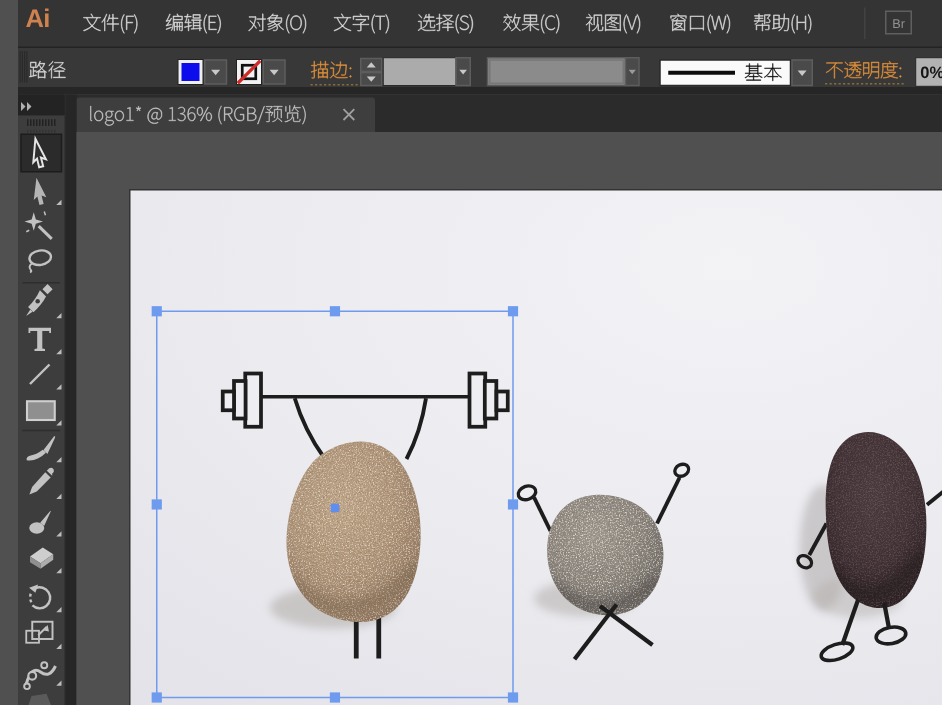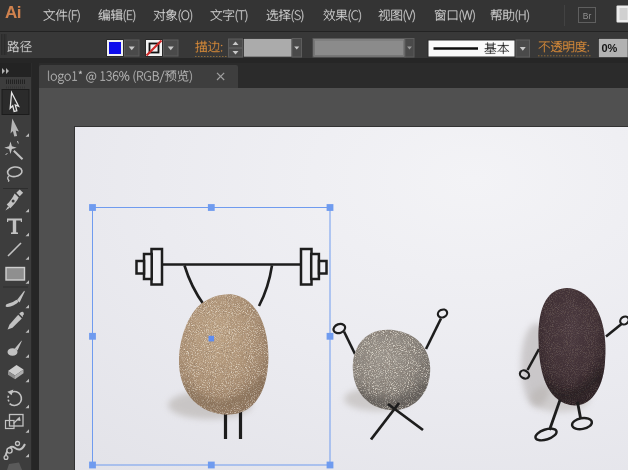--- a/index.html
+++ b/index.html
@@ -1,16 +1,16 @@
 <!DOCTYPE html>
 <html><head><meta charset="utf-8"><style>
 html,body{margin:0;padding:0;}
 body{width:628px;height:470px;overflow:hidden;background:#505050;
  font-family:"Liberation Sans",sans-serif;-webkit-font-smoothing:antialiased;}
-#app{position:absolute;top:0;left:0;width:560px;height:470px;}
+#app{position:absolute;top:0;left:12px;width:560px;height:470px;}
 .abs{position:absolute;}
 </style></head><body>
 <div id="app">
 <div class="abs" style="left:0;top:0;width:628px;height:31px;background:#343434;border-bottom:1px solid #232323;"></div>
 <div class="abs" style="left:5px;top:3px;font:700 17px 'Liberation Sans',sans-serif;color:#d0824e;letter-spacing:-0.5px;">Ai</div>
 <svg class="abs" style="left:0;top:0" width="628" height="31" viewBox="0 0 628 31">
       <path transform="translate(43,19.8)" d="M9.6 -8.1 10.0 -7.9Q9.2 -5.6 7.9 -4.0Q6.6 -2.3 4.9 -1.1Q3.1 0.1 0.9 0.9Q0.8 0.8 0.8 0.7Q0.7 0.7 0.7 0.6Q0.6 0.5 0.6 0.5Q2.9 -0.3 4.6 -1.4Q6.3 -2.6 7.6 -4.2Q8.8 -5.8 9.6 -8.1ZM3.0 -8.0Q3.8 -6.0 5.1 -4.3Q6.4 -2.6 8.1 -1.3Q9.9 -0.1 12.1 0.5Q12.1 0.5 12.0 0.6Q12.0 0.6 11.9 0.7Q11.9 0.8 11.8 0.8Q9.6 0.2 7.8 -1.0Q6.1 -2.3 4.8 -4.0Q3.5 -5.8 2.6 -7.9ZM0.7 -8.2H12.0V-7.8H0.7ZM5.5 -10.5 5.9 -10.6Q6.2 -10.1 6.5 -9.6Q6.8 -9.0 7.0 -8.6L6.6 -8.5Q6.5 -8.9 6.2 -9.4Q5.8 -10.0 5.5 -10.5Z M20.1 -10.4H20.5V0.9H20.1ZM17.9 -10.0 18.3 -9.9Q18.1 -9.0 17.9 -8.1Q17.6 -7.3 17.3 -6.5Q17.0 -5.8 16.6 -5.2Q16.6 -5.2 16.5 -5.3Q16.5 -5.3 16.4 -5.4Q16.4 -5.4 16.3 -5.4Q16.7 -6.0 17.0 -6.7Q17.3 -7.4 17.5 -8.3Q17.8 -9.1 17.9 -10.0ZM17.7 -7.8H23.7V-7.4H17.6ZM16.3 -4.0H24.2V-3.6H16.3ZM16.0 -10.5 16.3 -10.4Q15.9 -9.3 15.4 -8.3Q14.9 -7.3 14.3 -6.4Q13.7 -5.5 13.1 -4.8Q13.1 -4.9 13.0 -4.9Q13.0 -5.0 12.9 -5.0Q12.9 -5.1 12.8 -5.1Q13.5 -5.8 14.0 -6.7Q14.6 -7.5 15.1 -8.5Q15.6 -9.5 16.0 -10.5ZM14.7 -7.5 15.0 -7.8 15.0 -7.8V0.9H14.7Z M27.6 2.4Q26.7 1.0 26.3 -0.5Q25.8 -2.0 25.8 -3.9Q25.8 -5.7 26.3 -7.3Q26.7 -8.8 27.6 -10.2L27.9 -10.0Q27.0 -8.7 26.6 -7.1Q26.2 -5.6 26.2 -3.9Q26.2 -2.2 26.6 -0.6Q27.0 0.9 27.9 2.3Z M29.2 0.0V-9.2H34.2V-8.8H29.7V-5.0H33.5V-4.5H29.7V0.0Z M34.7 2.4 34.4 2.3Q35.2 0.9 35.7 -0.6Q36.1 -2.2 36.1 -3.9Q36.1 -5.6 35.7 -7.1Q35.2 -8.7 34.4 -10.0L34.7 -10.2Q35.5 -8.8 36.0 -7.3Q36.5 -5.7 36.5 -3.9Q36.5 -2.0 36.0 -0.5Q35.5 1.0 34.7 2.4Z" fill="#d8d8d8" stroke="#d8d8d8" stroke-width="0.4"></path>
       <path transform="translate(98,19.8)" d="M0.9 -2.5Q0.9 -2.5 0.8 -2.6Q0.8 -2.7 0.8 -2.8Q0.8 -2.9 0.7 -2.9Q0.9 -2.9 1.1 -3.2Q1.3 -3.4 1.6 -3.8Q1.7 -3.9 2.0 -4.4Q2.3 -4.8 2.7 -5.3Q3.0 -5.9 3.4 -6.5Q3.8 -7.2 4.1 -7.8L4.5 -7.6Q4.0 -6.7 3.5 -5.8Q2.9 -5.0 2.4 -4.2Q1.8 -3.4 1.2 -2.8V-2.7Q1.2 -2.7 1.2 -2.7Q1.1 -2.7 1.1 -2.7Q1.0 -2.6 0.9 -2.6Q0.9 -2.5 0.9 -2.5ZM0.9 -2.5V-2.8L1.2 -3.0L4.2 -3.7Q4.2 -3.6 4.2 -3.5Q4.3 -3.4 4.3 -3.3Q3.2 -3.1 2.5 -2.9Q1.9 -2.8 1.6 -2.7Q1.2 -2.6 1.1 -2.6Q1.0 -2.5 0.9 -2.5ZM0.8 -5.5Q0.8 -5.5 0.8 -5.6Q0.7 -5.7 0.7 -5.8Q0.7 -5.9 0.7 -5.9Q0.8 -5.9 1.0 -6.2Q1.1 -6.4 1.3 -6.7Q1.4 -6.9 1.6 -7.3Q1.9 -7.7 2.1 -8.2Q2.4 -8.7 2.6 -9.3Q2.9 -9.9 3.1 -10.5L3.5 -10.4Q3.2 -9.5 2.8 -8.7Q2.4 -7.9 2.0 -7.1Q1.6 -6.4 1.2 -5.8V-5.8Q1.2 -5.8 1.1 -5.7Q1.1 -5.7 1.0 -5.7Q0.9 -5.6 0.9 -5.6Q0.8 -5.5 0.8 -5.5ZM0.8 -5.5V-5.8L1.1 -6.0L3.4 -6.3Q3.4 -6.2 3.4 -6.1Q3.4 -6.0 3.4 -6.0Q2.6 -5.8 2.1 -5.8Q1.6 -5.7 1.4 -5.6Q1.1 -5.6 1.0 -5.6Q0.9 -5.5 0.8 -5.5ZM0.7 -0.5Q1.4 -0.7 2.3 -1.1Q3.3 -1.4 4.3 -1.8L4.4 -1.4Q3.4 -1.1 2.5 -0.7Q1.5 -0.4 0.8 -0.1ZM7.9 -4.8H8.3V0.4H7.9ZM9.6 -4.8H9.9V0.4H9.6ZM11.3 -5.1H11.6V0.3Q11.6 0.5 11.6 0.6Q11.6 0.7 11.4 0.7Q11.3 0.8 11.1 0.8Q10.8 0.8 10.5 0.8Q10.5 0.7 10.4 0.6Q10.4 0.5 10.3 0.5Q10.6 0.5 10.8 0.5Q11.0 0.5 11.1 0.5Q11.3 0.5 11.3 0.3ZM5.4 -9.1H5.8V-6.3Q5.8 -5.6 5.7 -4.7Q5.7 -3.8 5.6 -2.9Q5.4 -2.0 5.2 -1.1Q4.9 -0.2 4.5 0.6Q4.5 0.6 4.4 0.6Q4.4 0.5 4.3 0.5Q4.3 0.4 4.2 0.4Q4.6 -0.4 4.9 -1.2Q5.1 -2.1 5.2 -3.0Q5.3 -3.9 5.4 -4.8Q5.4 -5.6 5.4 -6.3ZM5.6 -9.1H11.6V-6.5H5.6V-6.9H11.2V-8.7H5.6ZM6.0 -5.1H11.5V-4.7H6.4V0.8H6.0ZM6.3 -2.3H11.5V-2.0H6.3ZM7.9 -10.5 8.2 -10.6Q8.4 -10.2 8.7 -9.8Q8.9 -9.4 9.0 -9.0L8.6 -8.9Q8.5 -9.2 8.3 -9.7Q8.1 -10.1 7.9 -10.5Z M13.0 -8.9H17.5V-8.5H13.0ZM15.5 -7.1H15.9V0.8H15.5ZM12.9 -1.9Q13.5 -2.0 14.3 -2.2Q15.1 -2.3 15.9 -2.5Q16.8 -2.7 17.7 -2.9L17.7 -2.5Q16.5 -2.2 15.2 -2.0Q14.0 -1.7 13.0 -1.5ZM13.4 -4.5Q13.4 -4.5 13.3 -4.6Q13.3 -4.7 13.3 -4.8Q13.3 -4.8 13.3 -4.9Q13.4 -4.9 13.5 -5.2Q13.6 -5.5 13.8 -5.9Q13.9 -6.1 14.0 -6.6Q14.2 -7.1 14.4 -7.7Q14.5 -8.4 14.7 -9.1Q14.9 -9.8 15.0 -10.5L15.4 -10.4Q15.2 -9.4 14.9 -8.4Q14.7 -7.4 14.4 -6.5Q14.1 -5.5 13.7 -4.8V-4.8Q13.7 -4.8 13.7 -4.7Q13.6 -4.7 13.6 -4.7Q13.5 -4.6 13.4 -4.6Q13.4 -4.5 13.4 -4.5ZM13.4 -4.5V-4.9L13.8 -5.0H17.5V-4.6H14.2Q13.9 -4.6 13.7 -4.6Q13.5 -4.5 13.4 -4.5ZM23.1 -6.6H23.4V0.9H23.1ZM19.0 -9.7V-8.0H23.1V-9.7ZM18.6 -10.1H23.5V-7.6H18.6ZM17.7 -6.6H24.3V-6.2H17.7ZM18.9 -4.8H23.2V-4.4H18.9ZM18.9 -2.9H23.2V-2.5H18.9ZM18.8 -6.6H19.1V-0.6L18.8 -0.6ZM17.4 -0.7Q18.2 -0.7 19.3 -0.8Q20.4 -0.9 21.7 -1.0Q23.0 -1.1 24.4 -1.2L24.4 -0.8Q23.1 -0.7 21.8 -0.6Q20.6 -0.5 19.4 -0.4Q18.3 -0.4 17.5 -0.3Z M27.6 2.4Q26.7 1.0 26.3 -0.5Q25.8 -2.0 25.8 -3.9Q25.8 -5.7 26.3 -7.3Q26.7 -8.8 27.6 -10.2L27.9 -10.0Q27.0 -8.7 26.6 -7.1Q26.2 -5.6 26.2 -3.9Q26.2 -2.2 26.6 -0.6Q27.0 0.9 27.9 2.3Z M29.2 0.0V-9.2H34.2V-8.8H29.7V-5.1H33.5V-4.7H29.7V-0.4H34.3V0.0Z M35.2 2.4 35.0 2.3Q35.8 0.9 36.2 -0.6Q36.7 -2.2 36.7 -3.9Q36.7 -5.6 36.2 -7.1Q35.8 -8.7 35.0 -10.0L35.2 -10.2Q36.1 -8.8 36.6 -7.3Q37.1 -5.7 37.1 -3.9Q37.1 -2.0 36.6 -0.5Q36.1 1.0 35.2 2.4Z" fill="#d8d8d8" stroke="#d8d8d8" stroke-width="0.4"></path>
       <path transform="translate(153,19.8)" d="M1.0 -8.7H5.4V-8.3H1.0ZM5.3 -8.7H5.4L5.4 -8.7L5.7 -8.6Q5.4 -6.1 4.7 -4.3Q4.0 -2.4 3.1 -1.1Q2.1 0.1 1.0 0.9Q1.0 0.8 0.9 0.8Q0.9 0.7 0.8 0.7Q0.8 0.6 0.7 0.6Q1.8 -0.1 2.8 -1.4Q3.7 -2.6 4.4 -4.4Q5.0 -6.2 5.3 -8.5ZM1.5 -5.9 1.8 -6.1Q2.4 -5.5 3.1 -4.9Q3.7 -4.2 4.3 -3.5Q4.9 -2.8 5.3 -2.2Q5.8 -1.6 6.0 -1.0L5.7 -0.8Q5.4 -1.3 5.0 -2.0Q4.5 -2.6 4.0 -3.3Q3.4 -4.0 2.8 -4.7Q2.1 -5.3 1.5 -5.9ZM6.1 -7.3H12.1V-6.9H6.1ZM10.0 -10.6H10.4V0.2Q10.4 0.5 10.3 0.6Q10.2 0.8 10.0 0.8Q9.8 0.9 9.3 0.9Q8.9 0.9 8.0 0.9Q8.0 0.8 8.0 0.8Q8.0 0.7 7.9 0.6Q7.9 0.6 7.9 0.5Q8.5 0.5 9.0 0.5Q9.6 0.5 9.7 0.5Q9.9 0.5 9.9 0.4Q10.0 0.4 10.0 0.2ZM6.7 -5.1 7.0 -5.2Q7.3 -4.8 7.6 -4.2Q7.9 -3.7 8.1 -3.2Q8.3 -2.7 8.4 -2.3L8.1 -2.2Q8.0 -2.6 7.8 -3.1Q7.6 -3.6 7.3 -4.1Q7.0 -4.6 6.7 -5.1Z M17.0 -5.1 17.2 -5.3Q18.1 -4.8 18.7 -4.1Q19.3 -3.4 19.7 -2.8Q20.0 -2.1 20.1 -1.5Q20.1 -0.9 20.0 -0.4Q19.8 0.1 19.4 0.3Q19.1 0.5 18.9 0.6Q18.6 0.7 18.3 0.7Q18.0 0.7 17.8 0.7Q17.5 0.7 17.1 0.7Q17.1 0.6 17.1 0.5Q17.1 0.4 17.0 0.3Q17.4 0.3 17.7 0.3Q18.0 0.3 18.2 0.3Q18.4 0.3 18.7 0.3Q18.9 0.3 19.1 0.1Q19.5 -0.2 19.6 -0.7Q19.8 -1.3 19.5 -2.1Q19.3 -2.8 18.7 -3.6Q18.1 -4.4 17.0 -5.1ZM18.4 -4.1 18.7 -3.9Q18.3 -3.6 17.7 -3.3Q17.2 -2.9 16.5 -2.6Q15.9 -2.4 15.2 -2.1Q14.6 -1.9 14.1 -1.7Q14.0 -1.8 13.9 -1.9Q13.9 -2.0 13.8 -2.1Q14.5 -2.3 15.4 -2.6Q16.3 -2.9 17.1 -3.3Q17.8 -3.7 18.4 -4.1ZM19.3 -3.0 19.6 -2.8Q19.1 -2.3 18.4 -1.9Q17.7 -1.4 16.9 -1.1Q16.1 -0.7 15.3 -0.4Q14.5 -0.1 13.8 0.2Q13.8 0.1 13.7 -0.0Q13.6 -0.1 13.5 -0.2Q14.3 -0.4 15.1 -0.6Q15.9 -0.9 16.7 -1.3Q17.4 -1.7 18.1 -2.1Q18.8 -2.5 19.3 -3.0ZM16.2 -9.6H20.0V-9.3H16.2ZM18.8 -7.9 19.2 -7.8Q18.8 -6.6 18.0 -5.7Q17.2 -4.9 16.0 -4.3Q14.9 -3.7 13.5 -3.4Q13.5 -3.4 13.5 -3.5Q13.4 -3.5 13.4 -3.6Q13.4 -3.7 13.3 -3.7Q14.7 -4.0 15.8 -4.6Q16.9 -5.1 17.7 -5.9Q18.4 -6.7 18.8 -7.9ZM22.5 -5.1 22.8 -4.8Q22.3 -4.5 21.7 -4.1Q21.2 -3.8 20.6 -3.5Q20.0 -3.2 19.5 -2.9L19.2 -3.1Q19.8 -3.4 20.3 -3.7Q20.9 -4.1 21.5 -4.4Q22.1 -4.8 22.5 -5.1ZM14.7 -7.6V-5.8H22.5V-7.6ZM14.3 -8.0H22.9V-5.4H14.3ZM16.9 -10.6 17.3 -10.5Q16.7 -9.7 15.7 -8.7Q14.7 -7.7 13.3 -7.0Q13.3 -7.0 13.2 -7.1Q13.2 -7.1 13.1 -7.2Q13.1 -7.2 13.1 -7.2Q13.9 -7.7 14.7 -8.3Q15.4 -8.9 16.0 -9.5Q16.5 -10.1 16.9 -10.6ZM19.9 -9.6H20.0L20.0 -9.7L20.3 -9.5Q20.1 -9.2 19.9 -8.8Q19.6 -8.5 19.4 -8.2Q19.1 -7.9 18.8 -7.7Q18.8 -7.7 18.7 -7.8Q18.6 -7.8 18.5 -7.9Q18.8 -8.1 19.0 -8.4Q19.3 -8.6 19.5 -9.0Q19.7 -9.3 19.9 -9.6ZM20.8 -3.9Q21.0 -3.3 21.5 -2.6Q21.9 -1.9 22.6 -1.3Q23.3 -0.6 24.1 -0.3Q24.1 -0.2 24.1 -0.2Q24.0 -0.1 24.0 -0.1Q23.9 0.0 23.9 0.1Q23.0 -0.4 22.4 -1.0Q21.7 -1.6 21.2 -2.3Q20.7 -3.0 20.5 -3.6Z M27.6 2.4Q26.7 1.0 26.3 -0.5Q25.8 -2.0 25.8 -3.9Q25.8 -5.7 26.3 -7.3Q26.7 -8.8 27.6 -10.2L27.9 -10.0Q27.0 -8.7 26.6 -7.1Q26.2 -5.6 26.2 -3.9Q26.2 -2.2 26.6 -0.6Q27.0 0.9 27.9 2.3Z M32.4 0.2Q31.3 0.2 30.4 -0.4Q29.6 -1.0 29.1 -2.1Q28.6 -3.2 28.6 -4.6Q28.6 -6.1 29.1 -7.2Q29.6 -8.2 30.4 -8.8Q31.3 -9.4 32.4 -9.4Q33.5 -9.4 34.3 -8.8Q35.2 -8.2 35.6 -7.2Q36.1 -6.1 36.1 -4.6Q36.1 -3.2 35.6 -2.1Q35.2 -1.0 34.3 -0.4Q33.5 0.2 32.4 0.2ZM32.4 -0.3Q33.4 -0.3 34.1 -0.8Q34.8 -1.4 35.2 -2.3Q35.6 -3.3 35.6 -4.6Q35.6 -6.0 35.2 -6.9Q34.8 -7.9 34.1 -8.4Q33.4 -8.9 32.4 -8.9Q31.4 -8.9 30.7 -8.4Q29.9 -7.9 29.5 -6.9Q29.1 -6.0 29.1 -4.6Q29.1 -3.3 29.5 -2.3Q29.9 -1.4 30.7 -0.8Q31.4 -0.3 32.4 -0.3Z M37.2 2.4 36.9 2.3Q37.7 0.9 38.2 -0.6Q38.6 -2.2 38.6 -3.9Q38.6 -5.6 38.2 -7.1Q37.7 -8.7 36.9 -10.0L37.2 -10.2Q38.0 -8.8 38.5 -7.3Q39.0 -5.7 39.0 -3.9Q39.0 -2.0 38.5 -0.5Q38.0 1.0 37.2 2.4Z" fill="#d8d8d8" stroke="#d8d8d8" stroke-width="0.4"></path>
       <path transform="translate(210,19.8)" d="M9.6 -8.1 10.0 -7.9Q9.2 -5.6 7.9 -4.0Q6.6 -2.3 4.9 -1.1Q3.1 0.1 0.9 0.9Q0.8 0.8 0.8 0.7Q0.7 0.7 0.7 0.6Q0.6 0.5 0.6 0.5Q2.9 -0.3 4.6 -1.4Q6.3 -2.6 7.6 -4.2Q8.8 -5.8 9.6 -8.1ZM3.0 -8.0Q3.8 -6.0 5.1 -4.3Q6.4 -2.6 8.1 -1.3Q9.9 -0.1 12.1 0.5Q12.1 0.5 12.0 0.6Q12.0 0.6 11.9 0.7Q11.9 0.8 11.8 0.8Q9.6 0.2 7.8 -1.0Q6.1 -2.3 4.8 -4.0Q3.5 -5.8 2.6 -7.9ZM0.7 -8.2H12.0V-7.8H0.7ZM5.5 -10.5 5.9 -10.6Q6.2 -10.1 6.5 -9.6Q6.8 -9.0 7.0 -8.6L6.6 -8.5Q6.5 -8.9 6.2 -9.4Q5.8 -10.0 5.5 -10.5Z M15.2 -6.9H21.7V-6.5H15.2ZM13.2 -3.6H24.0V-3.3H13.2ZM18.4 -4.6H18.8V0.3Q18.8 0.5 18.7 0.6Q18.6 0.8 18.4 0.8Q18.2 0.9 17.8 0.9Q17.3 0.9 16.5 0.9Q16.5 0.8 16.5 0.8Q16.4 0.7 16.4 0.7Q16.4 0.6 16.3 0.5Q16.8 0.5 17.2 0.6Q17.5 0.6 17.8 0.6Q18.1 0.5 18.2 0.5Q18.3 0.5 18.4 0.5Q18.4 0.4 18.4 0.3ZM21.6 -6.9H21.7L21.8 -6.9L22.1 -6.7Q21.6 -6.3 21.0 -5.8Q20.5 -5.4 19.9 -5.0Q19.2 -4.6 18.7 -4.3Q18.6 -4.4 18.6 -4.5Q18.5 -4.5 18.4 -4.6Q19.0 -4.8 19.6 -5.2Q20.2 -5.6 20.7 -6.0Q21.2 -6.4 21.6 -6.8ZM13.4 -9.1H23.8V-6.8H23.4V-8.7H13.8V-6.8H13.4ZM17.9 -10.5 18.2 -10.6Q18.5 -10.3 18.8 -9.8Q19.0 -9.3 19.2 -9.0L18.8 -8.9Q18.7 -9.2 18.4 -9.7Q18.2 -10.1 17.9 -10.5Z M27.6 2.4Q26.7 1.0 26.3 -0.5Q25.8 -2.0 25.8 -3.9Q25.8 -5.7 26.3 -7.3Q26.7 -8.8 27.6 -10.2L27.9 -10.0Q27.0 -8.7 26.6 -7.1Q26.2 -5.6 26.2 -3.9Q26.2 -2.2 26.6 -0.6Q27.0 0.9 27.9 2.3Z M31.2 0.0V-8.8H28.3V-9.2H34.7V-8.8H31.7V0.0Z M35.4 2.4 35.1 2.3Q35.9 0.9 36.4 -0.6Q36.8 -2.2 36.8 -3.9Q36.8 -5.6 36.4 -7.1Q35.9 -8.7 35.1 -10.0L35.4 -10.2Q36.2 -8.8 36.7 -7.3Q37.2 -5.7 37.2 -3.9Q37.2 -2.0 36.7 -0.5Q36.2 1.0 35.4 2.4Z" fill="#d8d8d8" stroke="#d8d8d8" stroke-width="0.4"></path>

